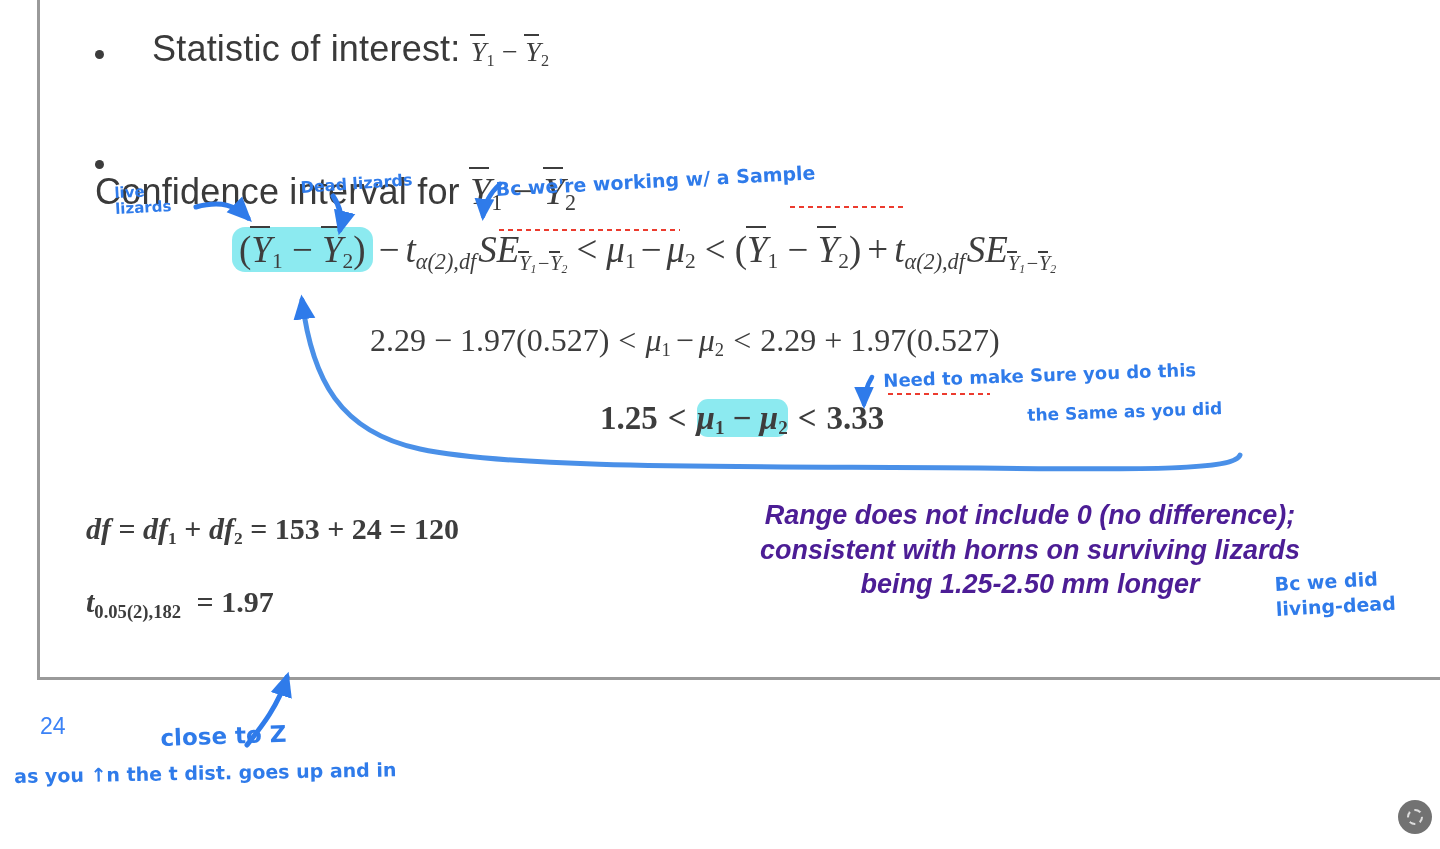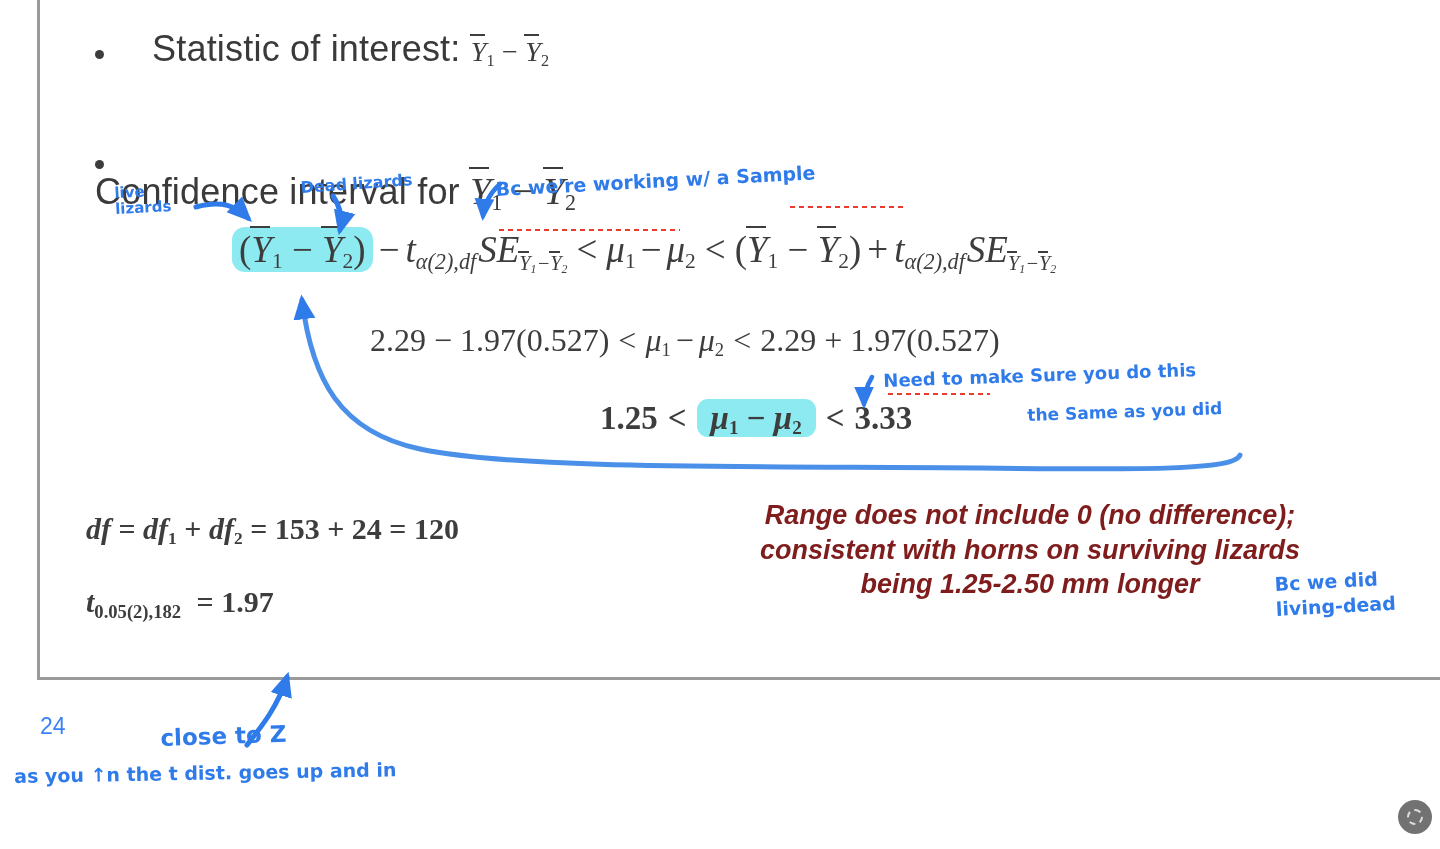--- a/index.html
+++ b/index.html
@@ -37,21 +37,21 @@
   sub{font-size:.58em;vertical-align:-.28em;}
   .ybar{position:relative;display:inline-block;font-style:italic;}
   .ybar::before{
     content:"";position:absolute;left:-1px;right:2px;top:-.06em;
     height:2px;background:#3d3d3d;
   }
   .ybar.sm::before{height:1.5px;top:-.02em;}
 
   
   .hl{background:#8ceaf0;border-radius:13px;padding:2px 7px;}
-  .hl2{background:#8ceaf0;border-radius:11px;padding:1px 14px;}
+  .hl2{background:#8ceaf0;border-radius:11px;padding:1px 0;}
 
   
   #ci-formula{
     position:absolute;left:232px;top:228px;
     font-size:37px;white-space:nowrap;
   }
   #numeric-line{
     position:absolute;left:370px;top:322px;
     font-size:32px;white-space:nowrap;
   }
@@ -65,21 +65,21 @@
   }
   #t-line{
     position:absolute;left:86px;top:585px;
     font-size:30px;font-weight:bold;white-space:nowrap;
   }
   #t-line .tsub{font-size:.62em;vertical-align:-.3em;font-weight:bold;}
 
   
   #conclusion{
     position:absolute;left:700px;top:498px;width:660px;
-    text-align:center;color:#7f1d1d;
+    text-align:center;color:#4c1d95;
     font-family:"Liberation Sans", sans-serif;
     font-style:italic;font-weight:bold;font-size:27px;line-height:1.28;
   }
 
   
   #page-number{
     position:absolute;left:40px;top:713px;
     font-family:"Liberation Sans", sans-serif;
     font-size:23px;color:#3b82f6;
   }

